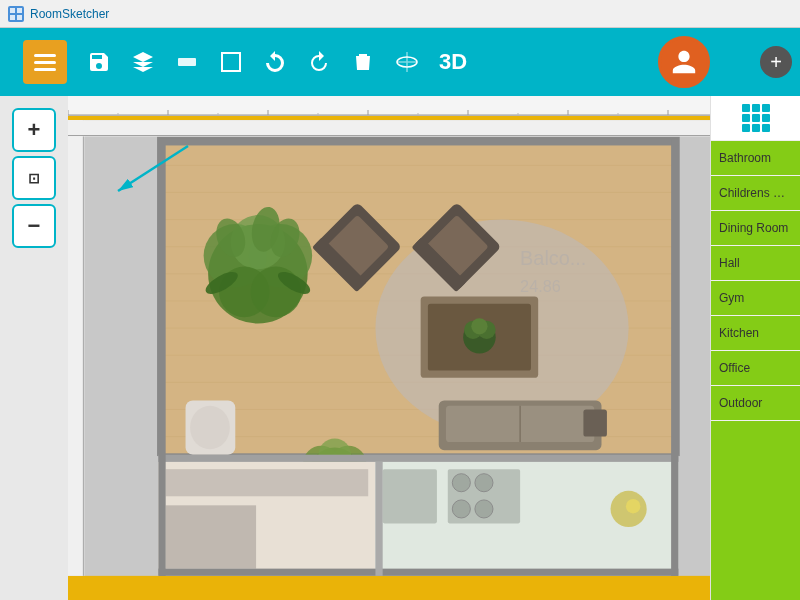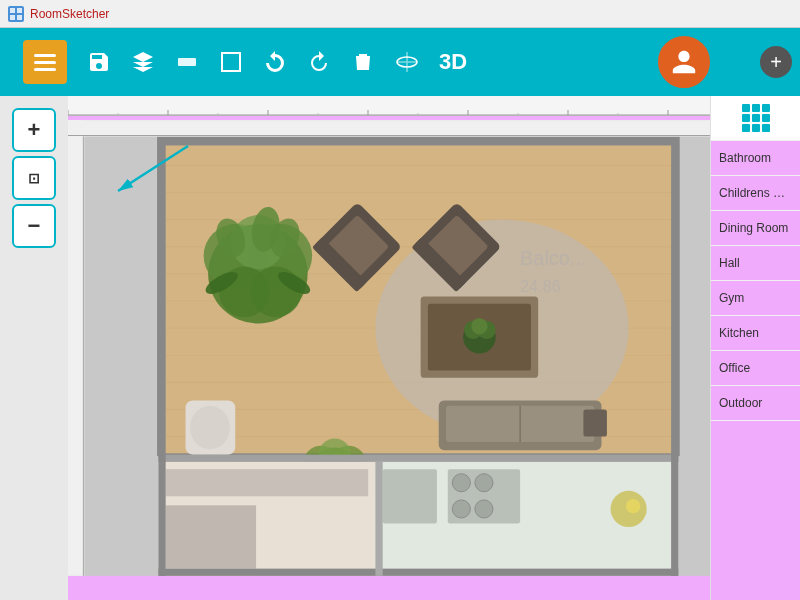--- a/index.html
+++ b/index.html
@@ -6,21 +6,21 @@
     body { width: 800px; height: 600px; overflow: hidden; font-family: Arial, sans-serif; background: #e8e8e8; }
 
     
     #titlebar {
       height: 28px;
       background: #f0f0f0;
       display: flex;
       align-items: center;
       padding: 0 8px;
       font-size: 12px;
-      color: #b91c1c;
+      color: #0369a1;
       border-bottom: 1px solid #ccc;
     }
     #titlebar .app-icon {
       width: 16px; height: 16px;
       background: #4a90d9;
       border-radius: 2px;
       margin-right: 6px;
       display: flex; align-items: center; justify-content: center;
       color: white; font-size: 9px; font-weight: bold;
     }
@@ -130,29 +130,29 @@
       cursor: pointer;
       font-size: 22px;
       color: #333;
       font-weight: bold;
     }
 
     
     #canvas-area {
       flex: 1;
       position: relative;
-      background: #f0abfc;
+      background: #eab308;
       overflow: hidden;
       margin-left: 68px;
     }
 
     
     #sidebar {
       width: 90px;
-      background: #f0abfc;
+      background: #84cc16;
       border-left: 1px solid #e0e0e0;
       overflow-y: auto;
       flex-shrink: 0;
     }
 
     .sidebar-header {
       padding: 8px;
       display: flex;
       justify-content: center;
       background: white;

